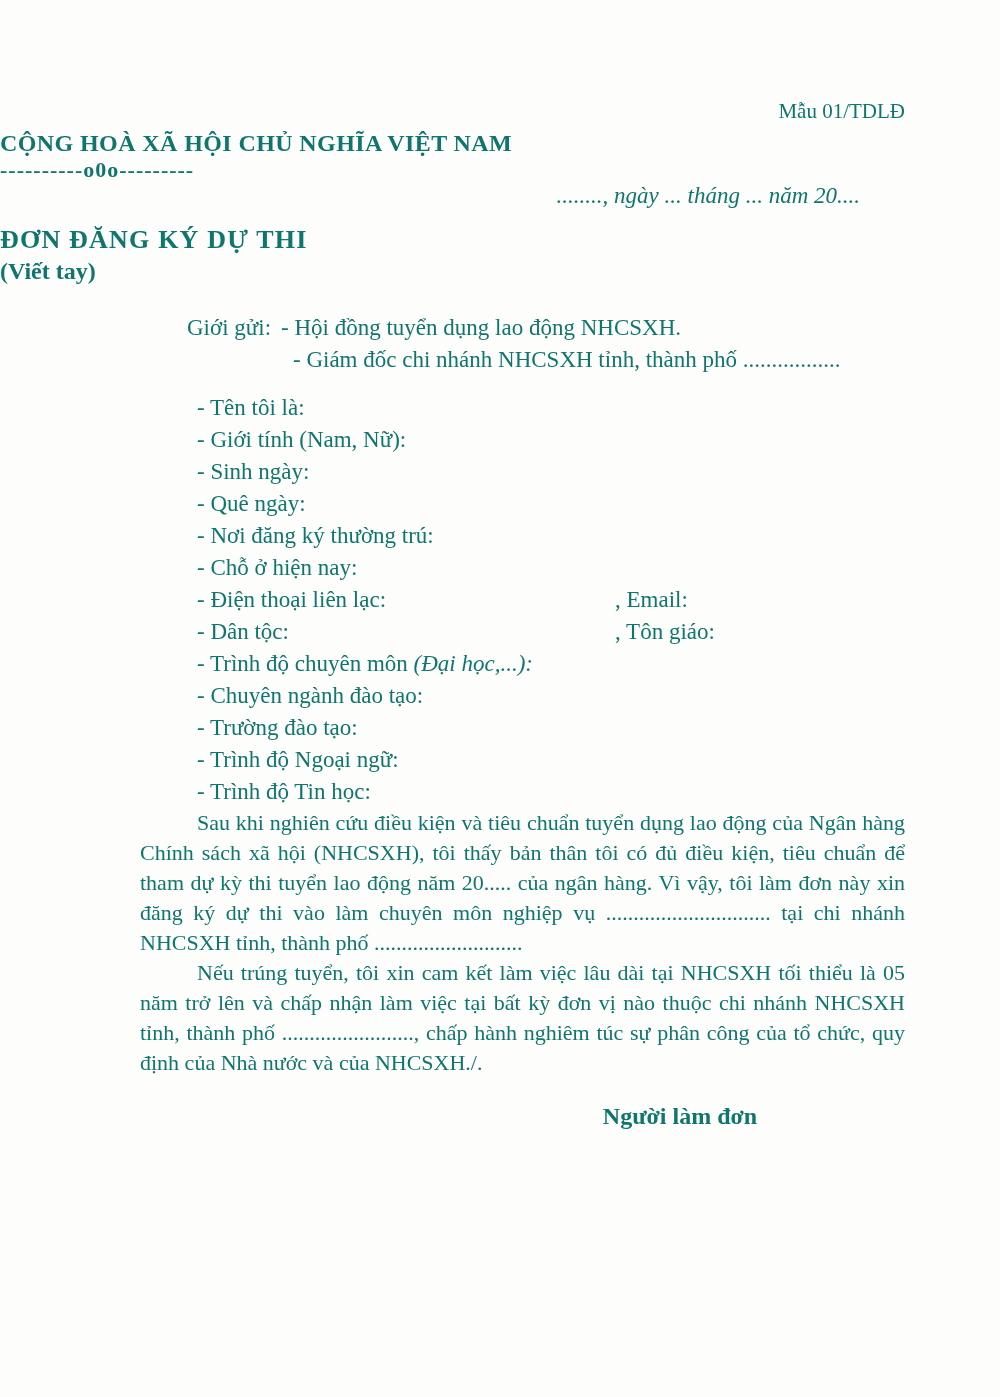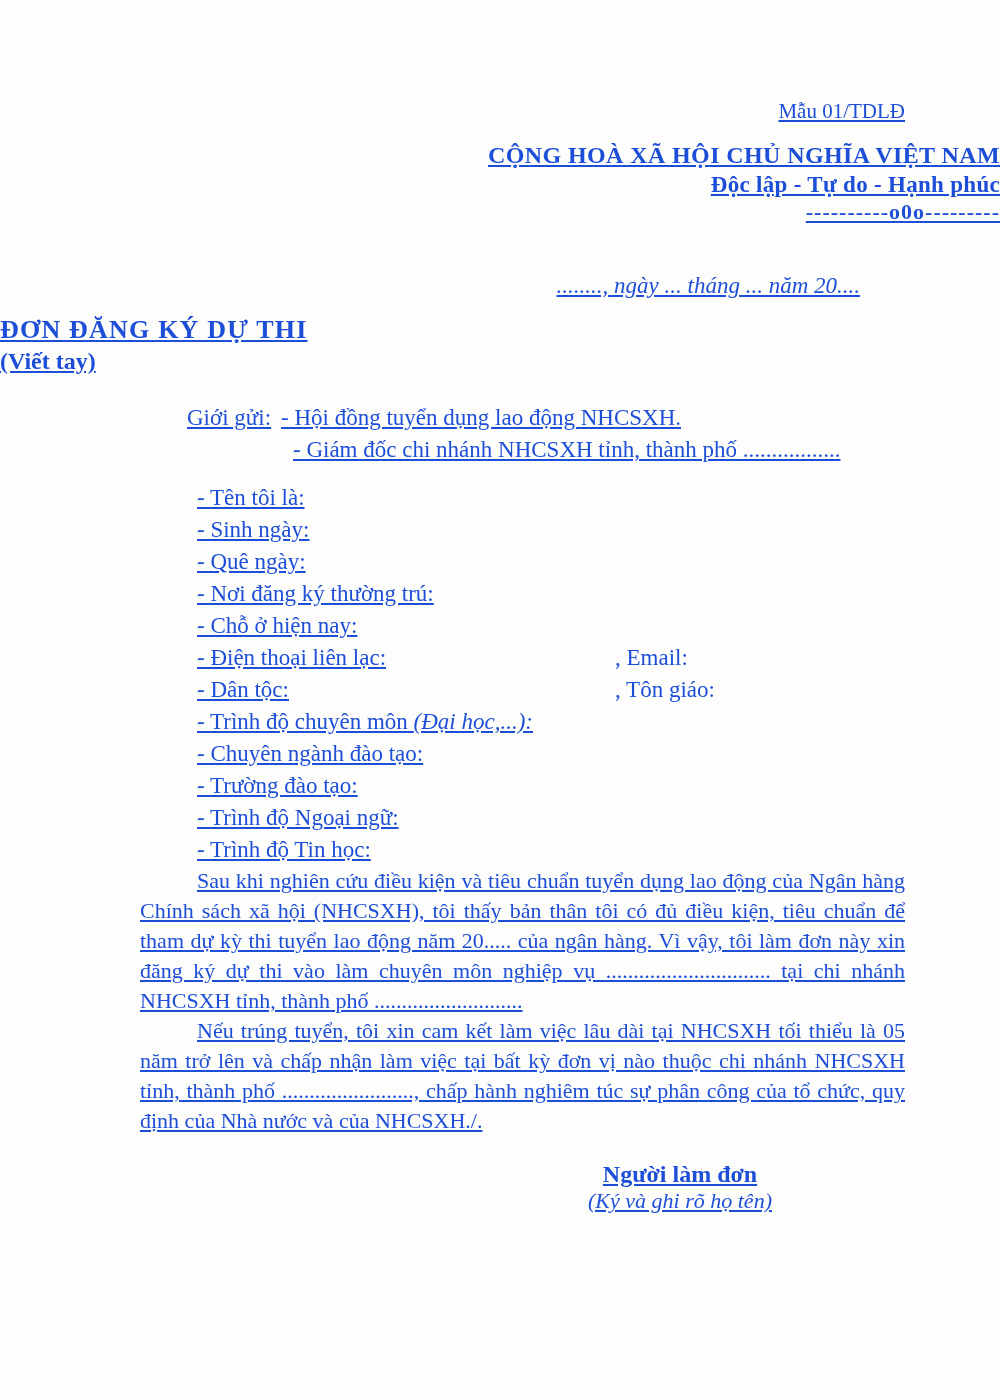--- a/index.html
+++ b/index.html
@@ -5,36 +5,35 @@
   html, body {
     margin: 0;
     padding: 0;
     background: #ffffff;
   }
   .page {
     position: relative;
     width: 1000px;
     height: 1397px;
     background: #fdfdfb;
-    color: #1d4ed8;
+    color: #0f766e;
     font-family: "Liberation Serif", "DejaVu Serif", serif;
     overflow: hidden;
     box-sizing: border-box;
-    text-decoration: underline;
   }
   .form-code {
     padding-top: 99px;
     padding-right: 95px;
     text-align: right;
     font-size: 21px;
     line-height: 24px;
   }
   .gov-header {
-    text-align: right;
-    margin-top: 17px;
+    text-align: left;
+    margin-top: 5px;
   }
   .gov-line1 {
     font-size: 24px;
     font-weight: bold;
     letter-spacing: 0.4px;
     line-height: 30px;
   }
   .gov-line2 {
     font-size: 23px;
     font-weight: bold;
@@ -46,21 +45,20 @@
     font-weight: bold;
     letter-spacing: 1px;
     line-height: 24px;
   }
   .date-line {
     text-align: right;
     padding-right: 140px;
     font-size: 23px;
     font-style: italic;
     line-height: 28px;
-    margin-top: 48px;
   }
   .title-block {
     margin-top: 14px;
   }
   .title-main {
     font-size: 26px;
     font-weight: bold;
     letter-spacing: 1.2px;
     line-height: 32px;
   }
@@ -125,54 +123,53 @@
 </style>
 </head>
 <body>
 
 <div class="page">
 
   <div class="form-code">Mẫu 01/TDLĐ</div>
 
   <div class="gov-header">
     <div class="gov-line1">CỘNG HOÀ XÃ HỘI CHỦ NGHĨA VIỆT NAM</div>
-    <div class="gov-line2">Độc lập - Tự do - Hạnh phúc</div>
     <div class="gov-sep">----------o0o---------</div>
   </div>
 
   <div class="date-line">........, ngày ... tháng ... năm 20....</div>
 
   <div class="title-block">
     <div class="title-main">ĐƠN ĐĂNG KÝ DỰ THI</div>
     <div class="title-sub">(Viết tay)</div>
   </div>
 
   <div class="recipients">
     <div><span class="recipients-label">Giới gửi:</span><span>- Hội đồng tuyển dụng lao động NHCSXH.</span></div>
     <div class="recipient-row2">- Giám đốc chi nhánh NHCSXH tỉnh, thành phố .................</div>
   </div>
 
   <div class="fields">
     <div class="field-row"><span>- Tên tôi là:</span></div>
+    <div class="field-row"><span>- Giới tính (Nam, Nữ):</span></div>
     <div class="field-row"><span>- Sinh ngày:</span></div>
     <div class="field-row"><span>- Quê ngày:</span></div>
     <div class="field-row"><span>- Nơi đăng ký thường trú:</span></div>
     <div class="field-row"><span>- Chỗ ở hiện nay:</span></div>
     <div class="field-row"><span>- Điện thoại liên lạc:</span><span class="field-second">, Email:</span></div>
     <div class="field-row"><span>- Dân tộc:</span><span class="field-second">, Tôn giáo:</span></div>
     <div class="field-row"><span>- Trình độ chuyên môn </span><span class="italic">(Đại học,...):</span></div>
     <div class="field-row"><span>- Chuyên ngành đào tạo:</span></div>
     <div class="field-row"><span>- Trường đào tạo:</span></div>
     <div class="field-row"><span>- Trình độ Ngoại ngữ:</span></div>
     <div class="field-row"><span>- Trình độ Tin học:</span></div>
   </div>
 
   <div class="body-text">
     <p>Sau khi nghiên cứu điều kiện và tiêu chuẩn tuyển dụng lao động của Ngân hàng Chính sách xã hội (NHCSXH), tôi thấy bản thân tôi có đủ điều kiện, tiêu chuẩn để tham dự kỳ thi tuyển lao động năm 20..... của ngân hàng. Vì vậy, tôi làm đơn này xin đăng ký dự thi vào làm chuyên môn nghiệp vụ .............................. tại chi nhánh NHCSXH tỉnh, thành phố ...........................</p>
     <p>Nếu trúng tuyển, tôi xin cam kết làm việc lâu dài tại NHCSXH tối thiểu là 05 năm trở lên và chấp nhận làm việc tại bất kỳ đơn vị nào thuộc chi nhánh NHCSXH tỉnh, thành phố ........................, chấp hành nghiêm túc sự phân công của tổ chức, quy định của Nhà nước và của NHCSXH./.</p>
   </div>
 
   <div class="signature">
     <div class="sig-title">Người làm đơn</div>
-    <div class="sig-note">(Ký và ghi rõ họ tên)</div>
   </div>
 
 </div>
 
 </body></html>

